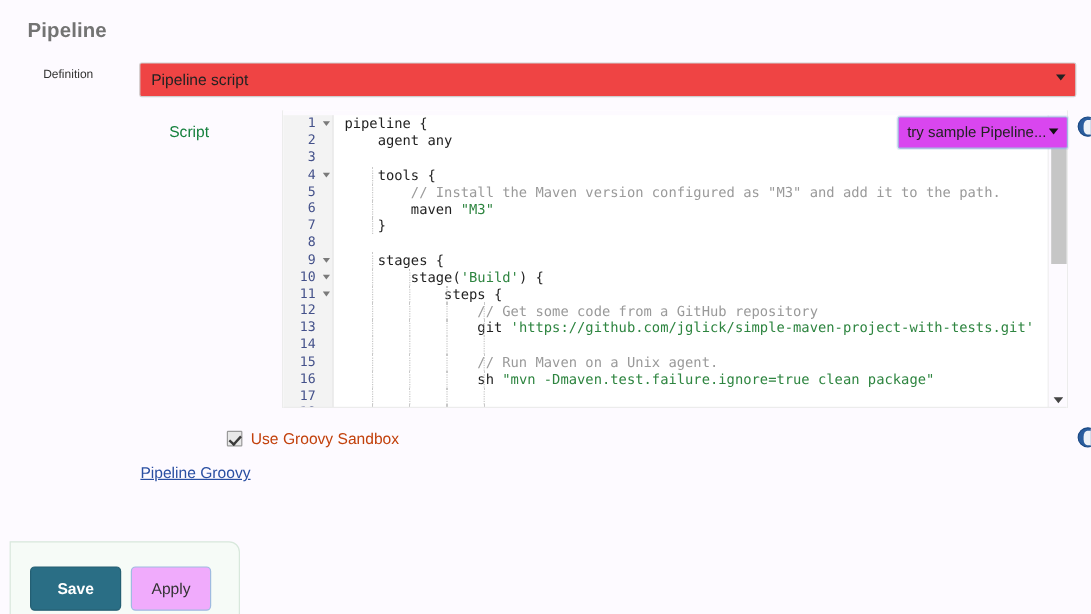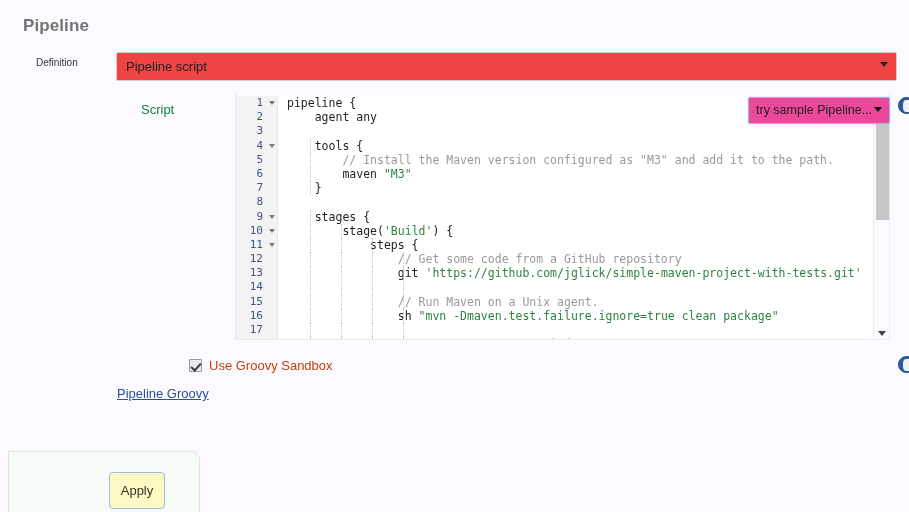--- a/index.html
+++ b/index.html
@@ -126,21 +126,21 @@
   }
   .editor-bottom-line {
     position: absolute; left: 0; bottom: 0; width: 100%; height: 1px;
     background: #ececec;
   }
 
   
   .sample-select {
     position: absolute; left: 748px; top: 97px;
     width: 142px; height: 27px;
-    background: #ec4899;
+    background: #d946ef;
     border: 1px solid #9fbbe0;
     border-radius: 2px;
     box-shadow: 0 0 0 1px rgba(159,187,224,.25);
   }
   .sample-select-value {
     position: absolute; left: 7px; top: 5px;
     font-size: 12.5px; color: #222;
   }
   .sample-select-arrow {
     position: absolute; right: 7px; top: 9px;
@@ -219,22 +219,22 @@
   .btn-save {
     left: 16px; top: 20px;
     width: 76px; height: 37px;
     background: #2a6e85;
     color: #ffffff;
     font-weight: bold;
     border: 1px solid #245f73;
   }
   .btn-apply {
     left: 100px; top: 20px;
-    width: 56px; height: 37px;
-    background: #fef9c3;
+    width: 67px; height: 37px;
+    background: #f0abfc;
     color: #333;
     border: 1px solid #9fbbe0;
   }
 </style>
 </head>
 <body>
 
 <div class="page">
 
   <div class="page-title">Pipeline</div>
@@ -286,16 +286,17 @@
   <div class="help-icon help-2"></div>
 
   <div class="sandbox-row">
     <div class="checkbox"></div>
     <div class="sandbox-label">Use Groovy Sandbox</div>
   </div>
 
   <div class="syntax-link">Pipeline Groovy</div>
 
   <div class="btn-bar">
+    <div class="btn btn-save">Save</div>
     <div class="btn btn-apply">Apply</div>
   </div>
 
 </div>
 
 </body></html>

